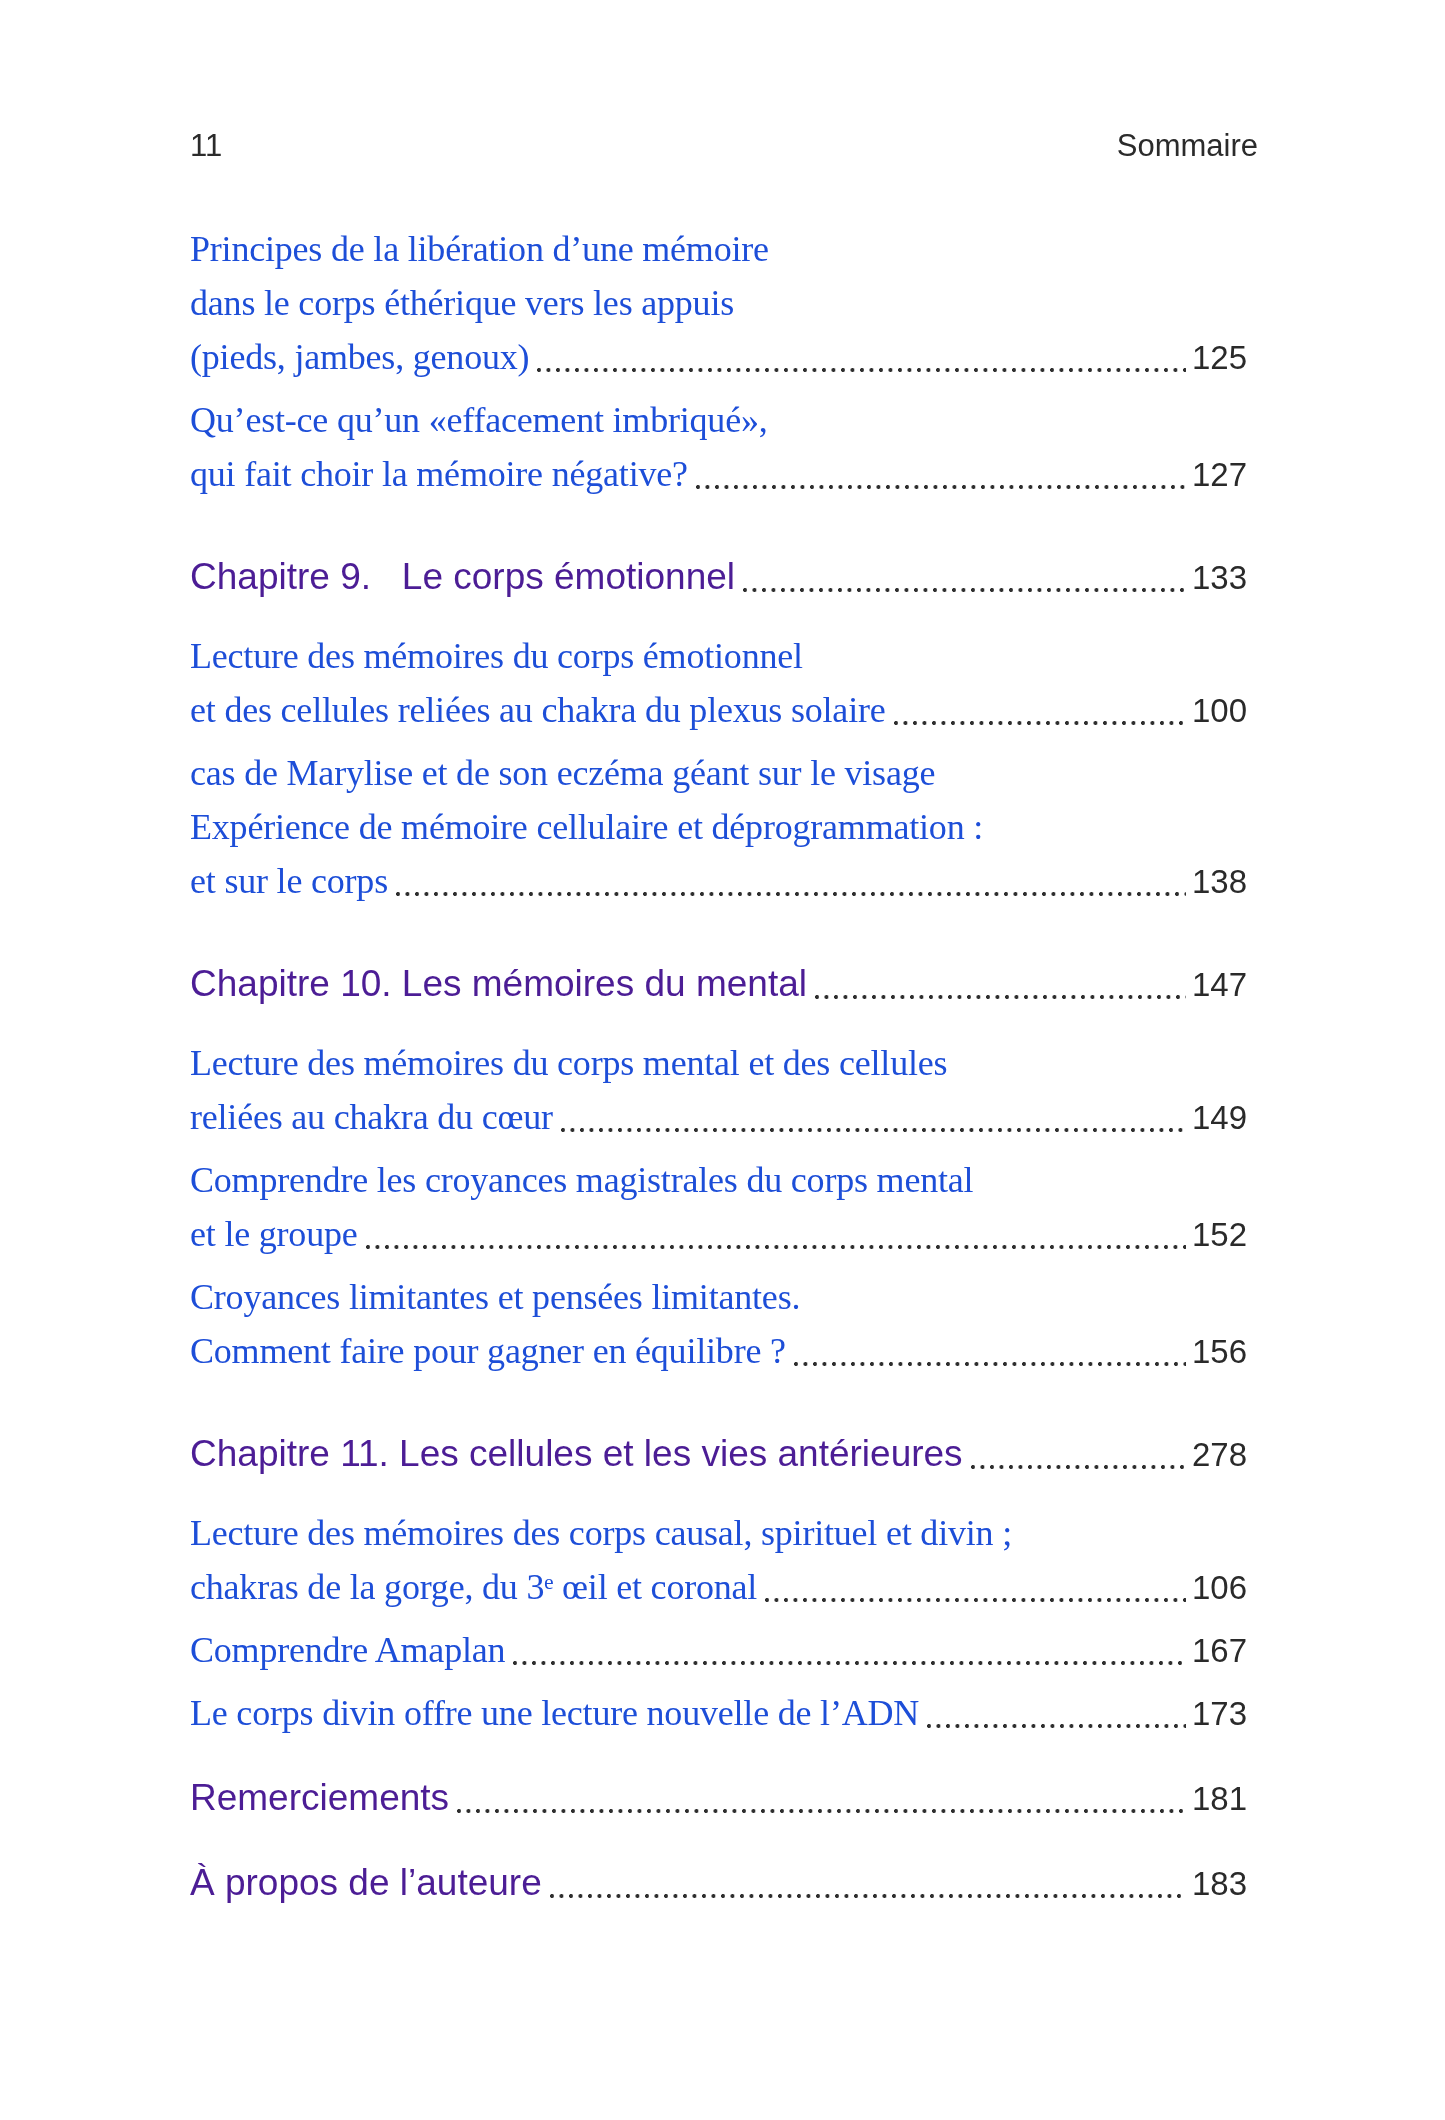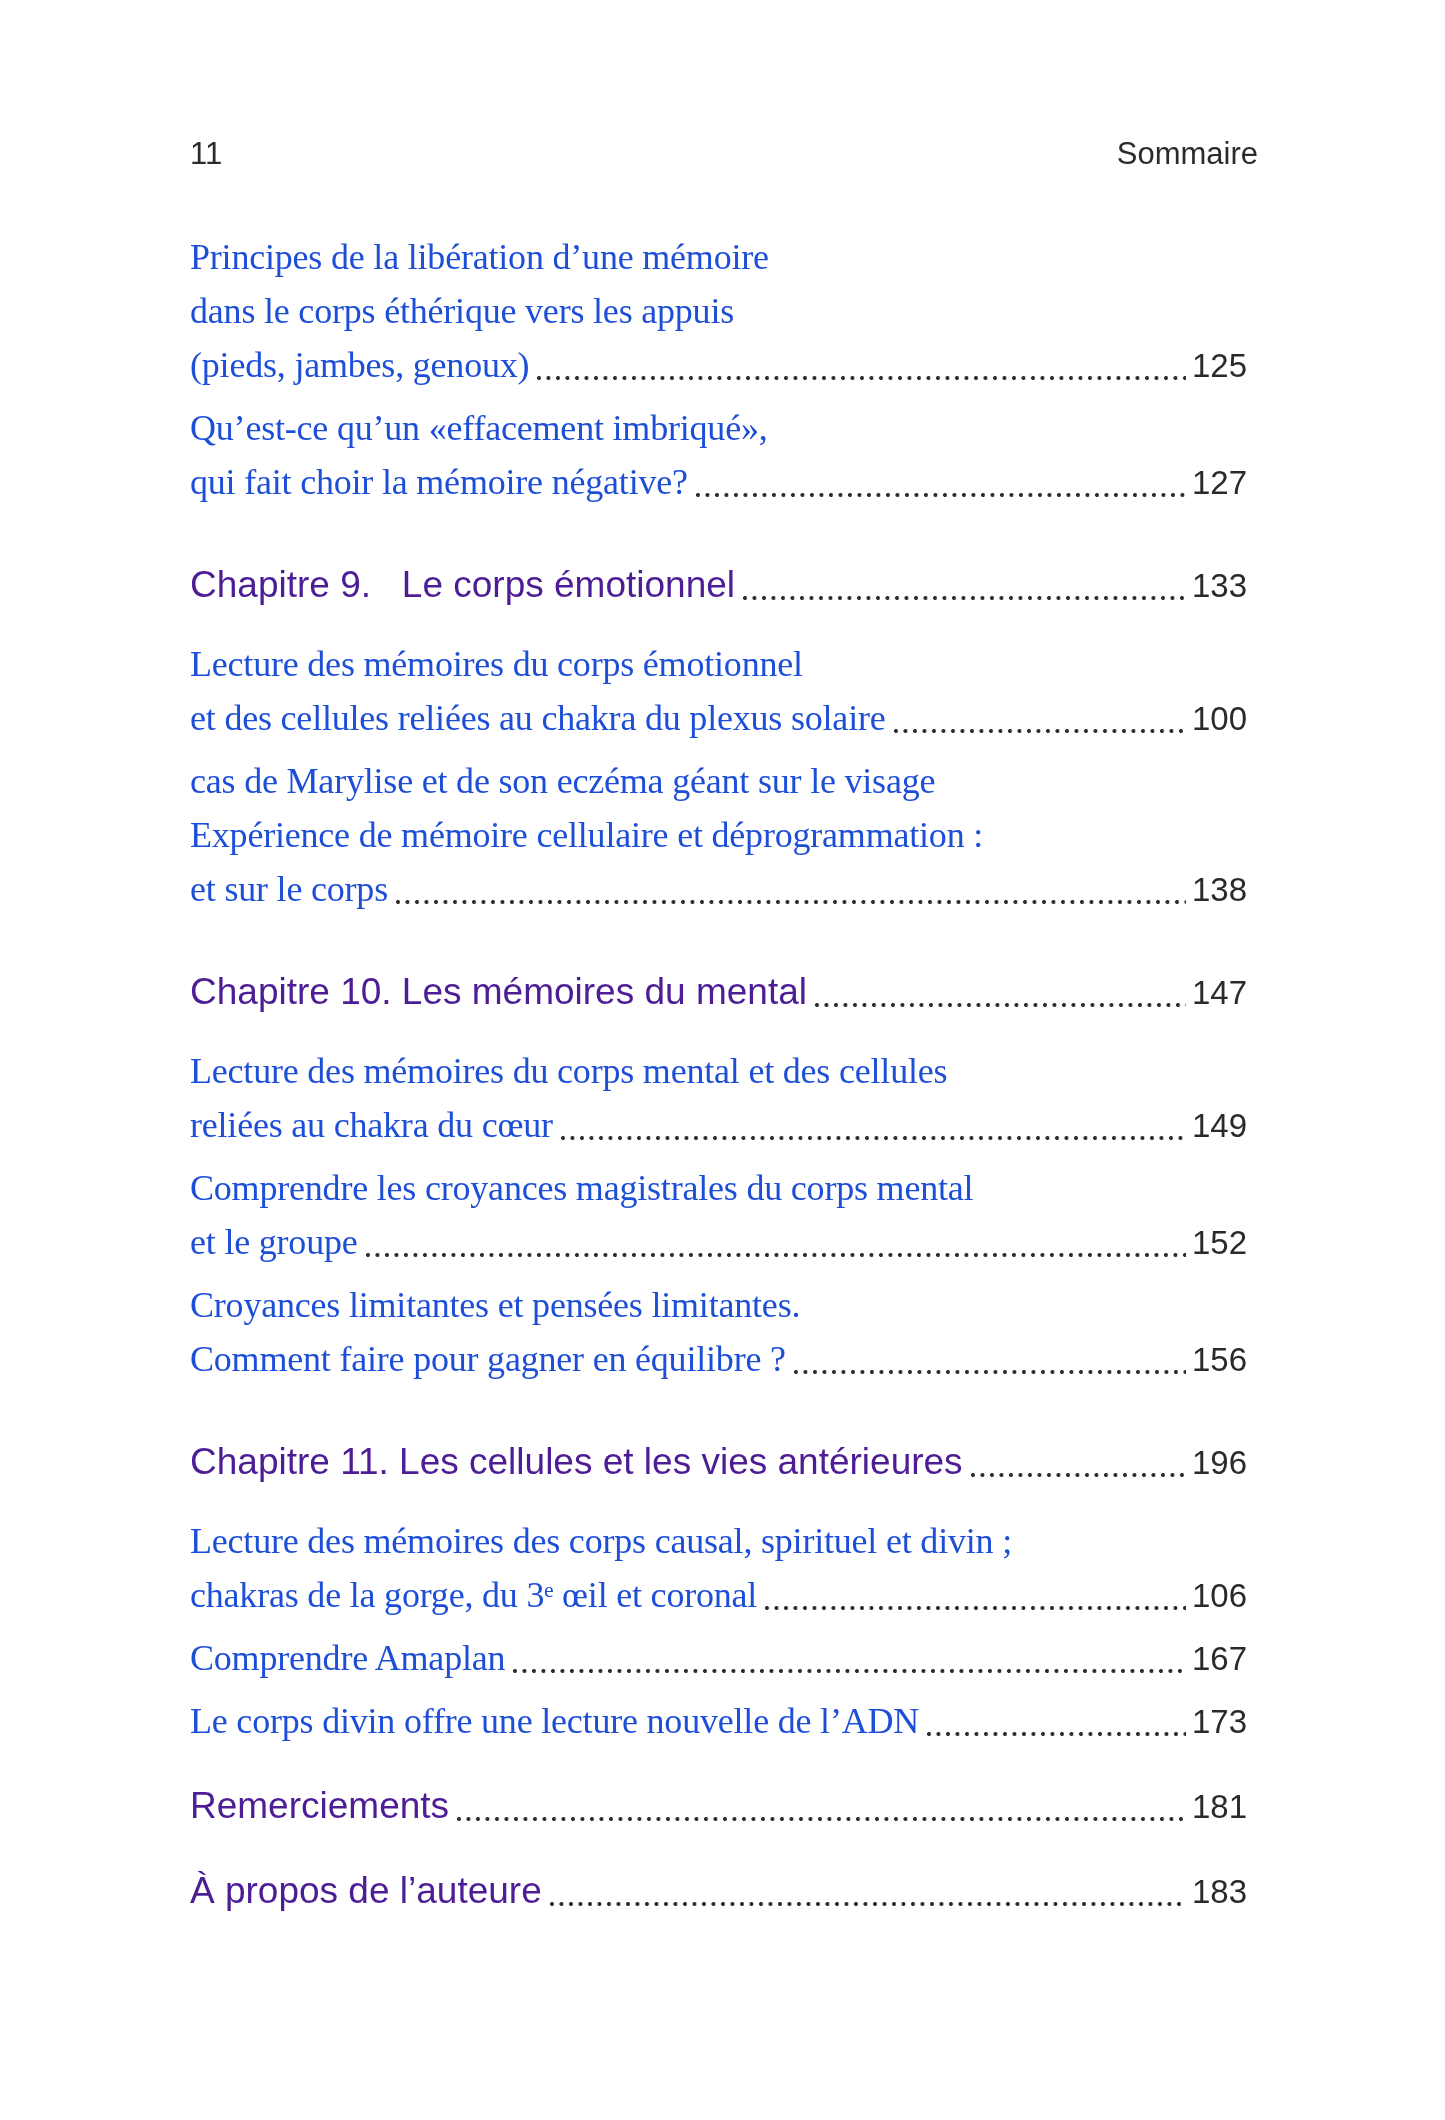--- a/index.html
+++ b/index.html
@@ -11,21 +11,21 @@
     position: relative;
     width: 1445px;
     height: 2120px;
     background: #ffffff;
     overflow: hidden;
   }
   .content {
     position: absolute;
     left: 190px;
     width: 1068px;
-    top: 8px;
+    top: 0;
   }
   .runhead {
     display: flex;
     justify-content: space-between;
     align-items: baseline;
     padding-top: 128px;
     font-family: "Liberation Sans", "DejaVu Sans", sans-serif;
     font-size: 31px;
     color: #2b2b2b;
   }
@@ -185,21 +185,21 @@
           <span class="txt">Comment faire pour gagner en équilibre ?</span>
           <span class="leader"></span>
           <span class="pagenum">156</span>
         </div>
       </div>
 
       <div class="entry chapter">
         <div class="tline">
           <span class="txt">Chapitre 11. Les cellules et les vies antérieures</span>
           <span class="leader"></span>
-          <span class="pagenum">196</span>
+          <span class="pagenum">278</span>
         </div>
       </div>
 
       <div class="entry section">
         <div class="tline">
           <span class="txt">Lecture des mémoires des corps causal, spirituel et divin ;</span>
         </div>
         <div class="tline">
           <span class="txt">chakras de la gorge, du 3ᵉ œil et coronal</span>
           <span class="leader"></span>

